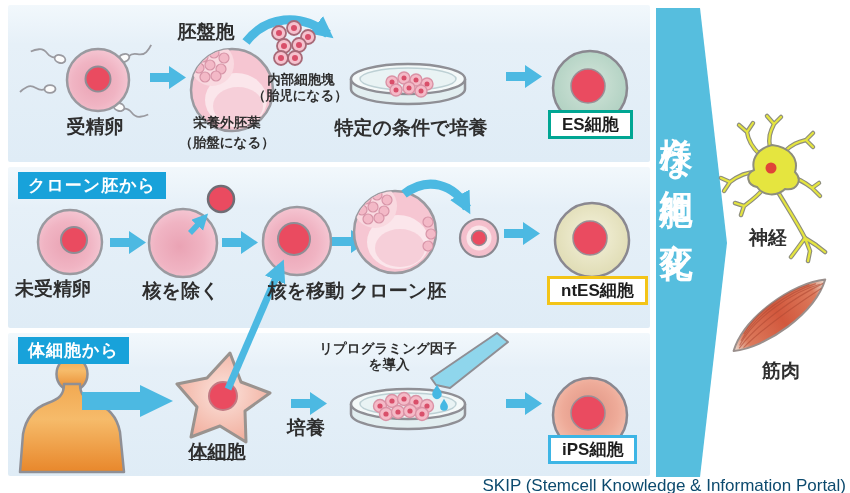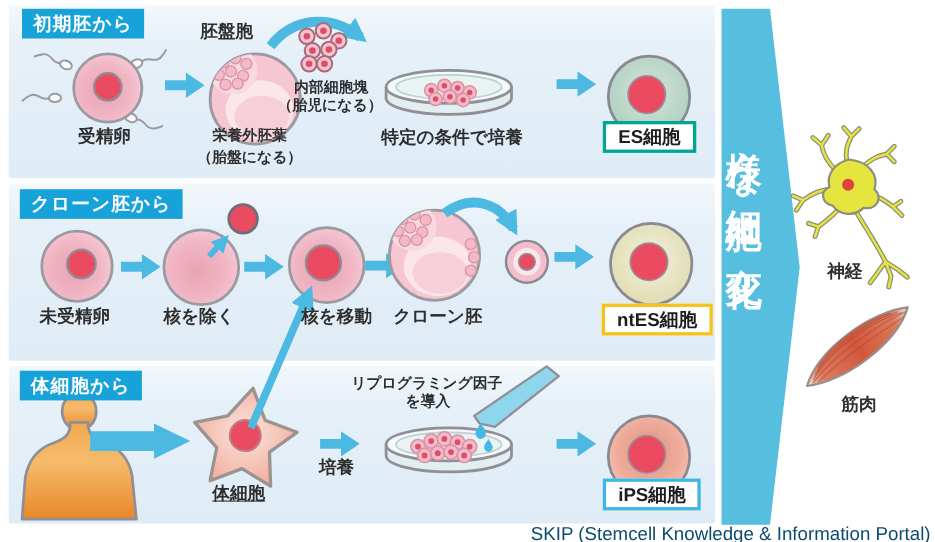--- a/index.html
+++ b/index.html
@@ -6,21 +6,21 @@
   #stage{position:relative;width:850px;height:493px;background:#fff;overflow:hidden;
          font-family:"Liberation Sans","DejaVu Sans",sans-serif;}
   .panel{position:absolute;left:8px;width:642px;border-radius:2px;
          background:linear-gradient(180deg,#f2f8fc 0%,#e6f0f8 25%,#dfecf6 100%);}
   #panel1{top:5px;height:157px;}
   #panel2{top:167px;height:161px;}
   #panel3{top:333px;height:143px;}
   svg.art{position:absolute;left:0;top:0;}
   .tag{position:absolute;background:#18a2da;color:#fff;font-weight:bold;
        font-size:17px;line-height:1;padding:5px 10px;letter-spacing:1px;}
-  .lbl{position:absolute;font-weight:bold;color:#2e2e2e;font-size:16px;line-height:1;
+  .lbl{position:absolute;font-weight:bold;color:#2e2e2e;font-size:19px;line-height:1;
        white-space:nowrap;transform:translateX(-50%);}
   .lbl.small{font-size:13.5px;}
   .result-box{position:absolute;background:#fff;border:3px solid #000;color:#1d1d1d;
        font-weight:bold;font-size:17px;line-height:1;padding:3px 11px;white-space:nowrap;}
   #es-box{border-color:#00a693;left:548px;top:110px;}
   #ntes-box{border-color:#f3c417;left:547px;top:276px;}
   #ips-box{border-color:#3db5e5;left:548px;top:435px;}
   .band-text{position:absolute;left:660px;top:112px;writing-mode:vertical-rl;
        text-orientation:upright;color:#fff;font-weight:bold;font-size:33px;
        letter-spacing:5px;line-height:1;}
@@ -299,45 +299,44 @@
       <g fill="none" stroke="#b14a34" stroke-width="1.2" opacity="0.6">
         <path d="M-50,1 C-24,-13 24,-13 51,-3"></path>
         <path d="M-52,3 C-22,-7 22,-7 54,-2"></path>
         <path d="M-46,-2 C-20,-15 20,-15 48,-6"></path>
         <path d="M-48,5 C-20,0 20,0 50,1"></path>
         <path d="M-40,-6 C-16,-17 16,-17 42,-9"></path>
       </g>
     </g>
   </svg>
 
-  <div class="tag" style="left:20px;top:8px;">初期胚から</div>
   <div class="tag" style="left:18px;top:337px;">体細胞から</div>
   <div class="tag" style="left:18px;top:172px;">クローン胚から</div>
 
   <div class="lbl" style="left:95px;top:117px;">受精卵</div>
   <div class="lbl" style="left:206px;top:22px;">胚盤胞</div>
   <div class="lbl small" style="left:301px;top:73px;">内部細胞塊</div>
   <div class="lbl small" style="left:300px;top:89px;">（胎児になる）</div>
   <div class="lbl small" style="left:227px;top:116px;">栄養外胚葉</div>
   <div class="lbl small" style="left:227px;top:136px;">（胎盤になる）</div>
   <div class="lbl" style="left:411px;top:118px;">特定の条件で培養</div>
 
-  <div class="lbl" style="left:68px;top:281px;">未受精卵</div>
+  <div class="lbl" style="left:53px;top:281px;font-family:Liberation Mono, monospace;">未受精卵</div>
   <div class="lbl" style="left:181px;top:281px;">核を除く</div>
   <div class="lbl" style="left:306px;top:281px;">核を移動</div>
   <div class="lbl" style="left:398px;top:281px;">クローン胚</div>
 
   <div class="lbl" style="left:217px;top:442px;text-decoration:underline;">体細胞</div>
   <div class="lbl" style="left:306px;top:418px;">培養</div>
   <div class="lbl small" style="left:388px;top:342px;">リプログラミング因子</div>
   <div class="lbl small" style="left:389px;top:358px;">を導入</div>
 
   <div class="result-box" id="ntes-box">ntES細胞</div>
   <div class="result-box" id="es-box">ES細胞</div>
   <div class="result-box" id="ips-box">iPS細胞</div>
 
   <div class="band-text">様々な細胞に変化</div>
 
-  <div class="lbl" style="left:768px;top:240px;">神経</div>
+  <div class="lbl" style="left:768px;top:228px;">神経</div>
   <div class="lbl" style="left:781px;top:361px;">筋肉</div>
 
   <div class="credit">SKIP (Stemcell Knowledge &amp; Information Portal)</div>
 </div>
 
 </body></html>

